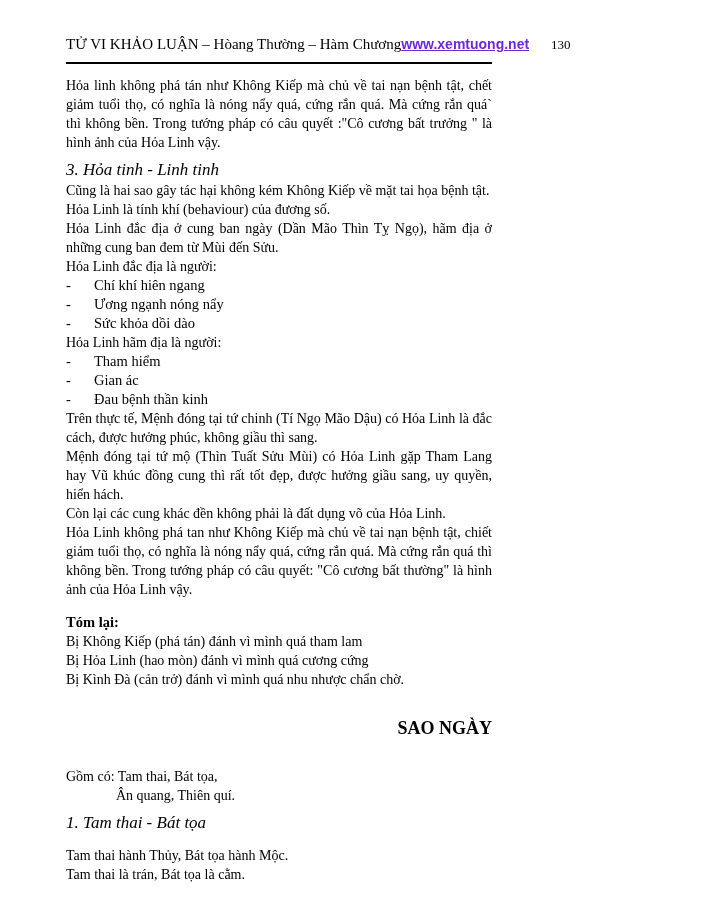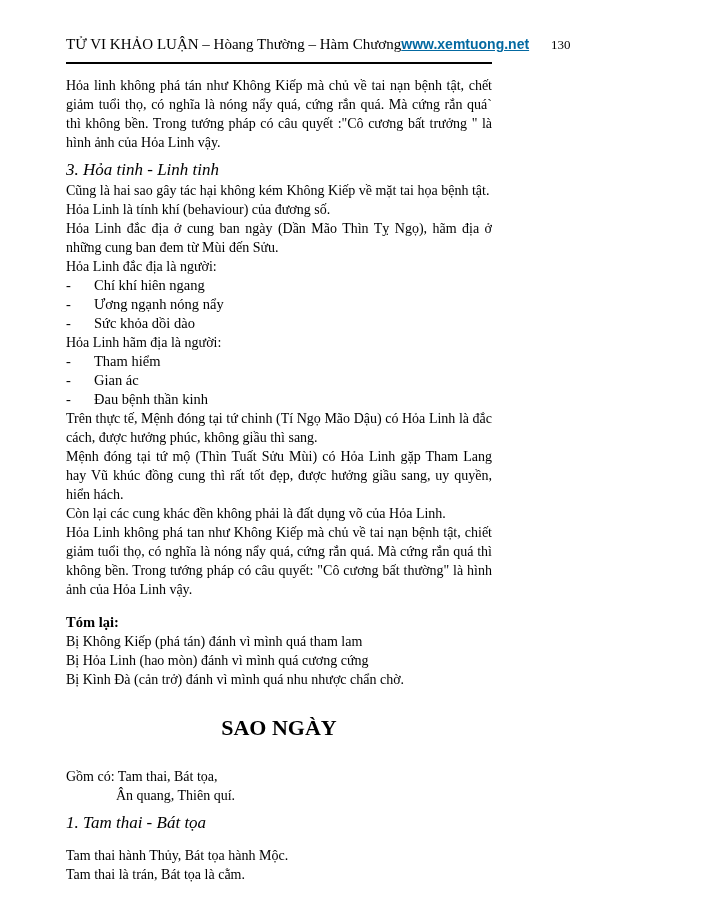--- a/index.html
+++ b/index.html
@@ -21,21 +21,21 @@
     align-items: baseline;
     font-size: 15px;
     border-bottom: 2px solid #000000;
     padding-bottom: 9px;
   }
   .header-title { flex: 1; white-space: nowrap; }
   .header-link {
     font-family: "Liberation Sans", "DejaVu Sans", sans-serif;
     font-weight: bold;
     font-size: 14px;
-    color: #0369a1;
+    color: #6d28d9;
     text-decoration: underline;
     margin-right: 22px;
     cursor: pointer;
   }
   .header-page { font-size: 13px; }
 
   .body-text {
     font-size: 14px;
     line-height: 19px;
     text-align: justify;
@@ -52,24 +52,24 @@
   .list-item { display: flex; font-size: 14.5px; line-height: 19px; }
   .list-item .dash { width: 28px; flex: 0 0 28px; }
   .summary-label {
     font-weight: bold;
     font-size: 14.5px;
     line-height: 19px;
     margin-top: 14px;
   }
   .big-heading {
     font-weight: bold;
-    font-size: 22px;
+    font-size: 18px;
     line-height: 26px;
     margin-top: 26px;
-    text-align: center;
+    text-align: right;
   }
   .gom-line1 { margin-top: 26px; text-align: left; }
   .gom-line2 { padding-left: 50px; text-align: left; }
   .sub-heading { }
   .tail-p1 { margin-top: 12px; text-align: left; }
   .tail-p2 { text-align: left; }
 </style>
 </head>
 <body>
 

